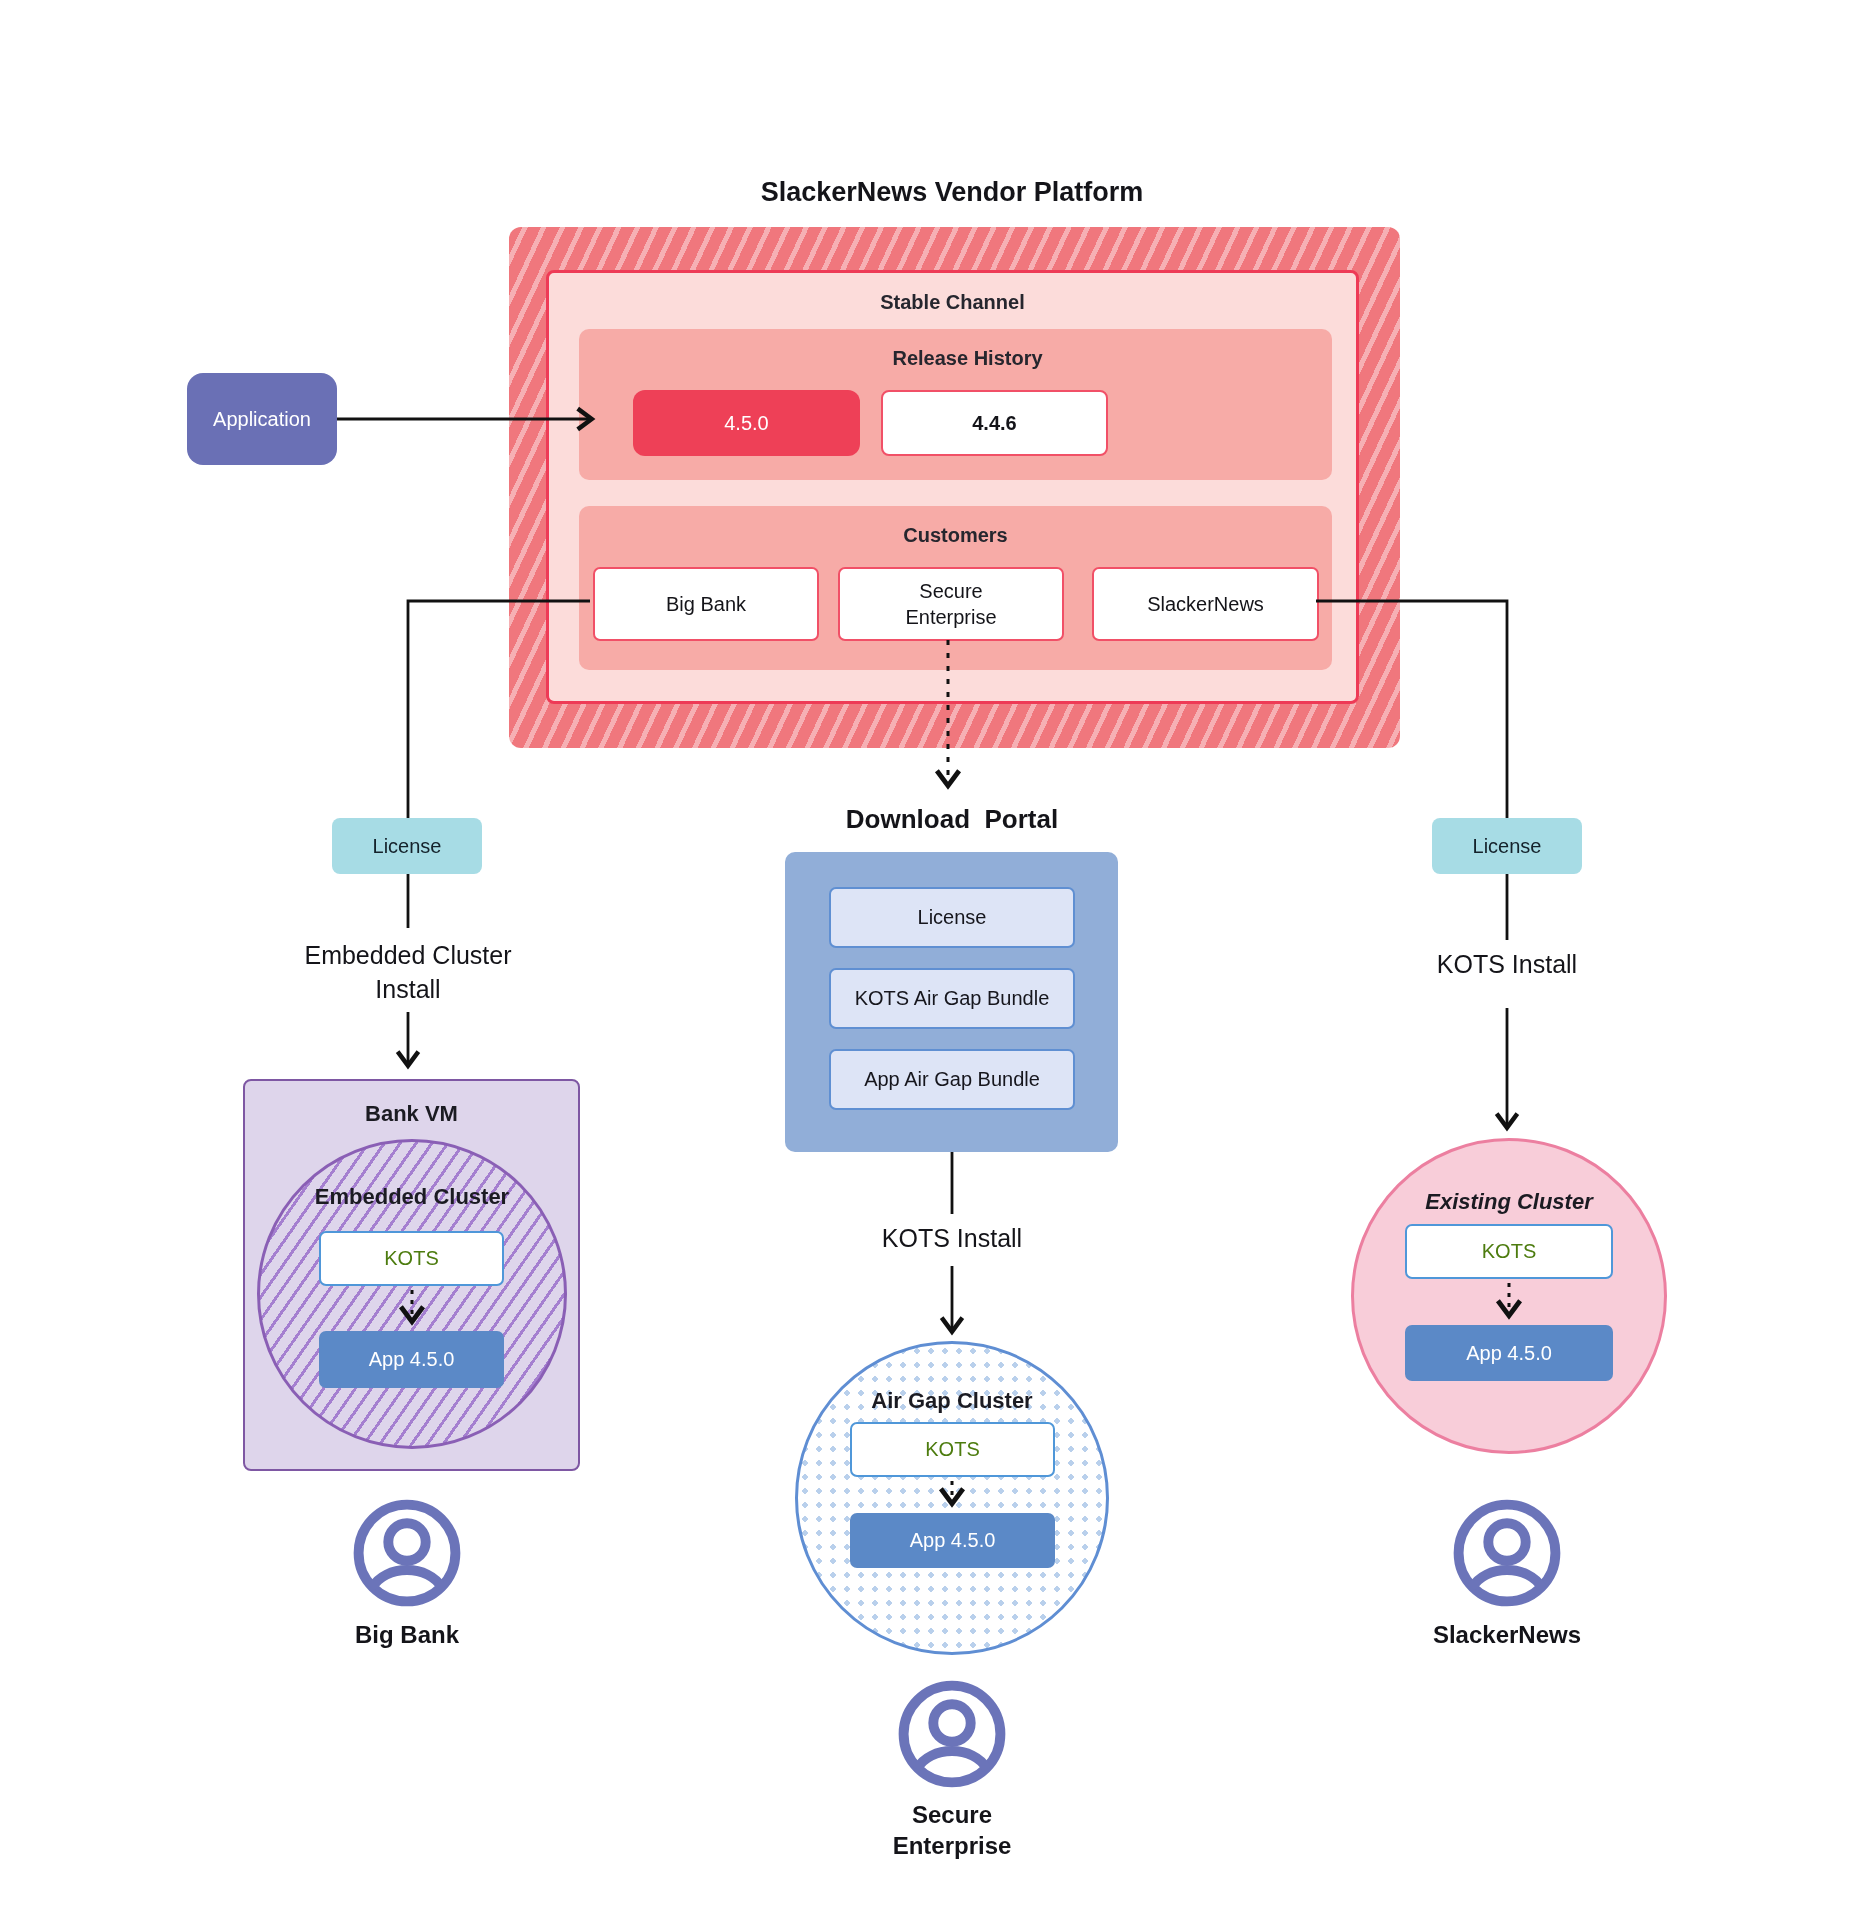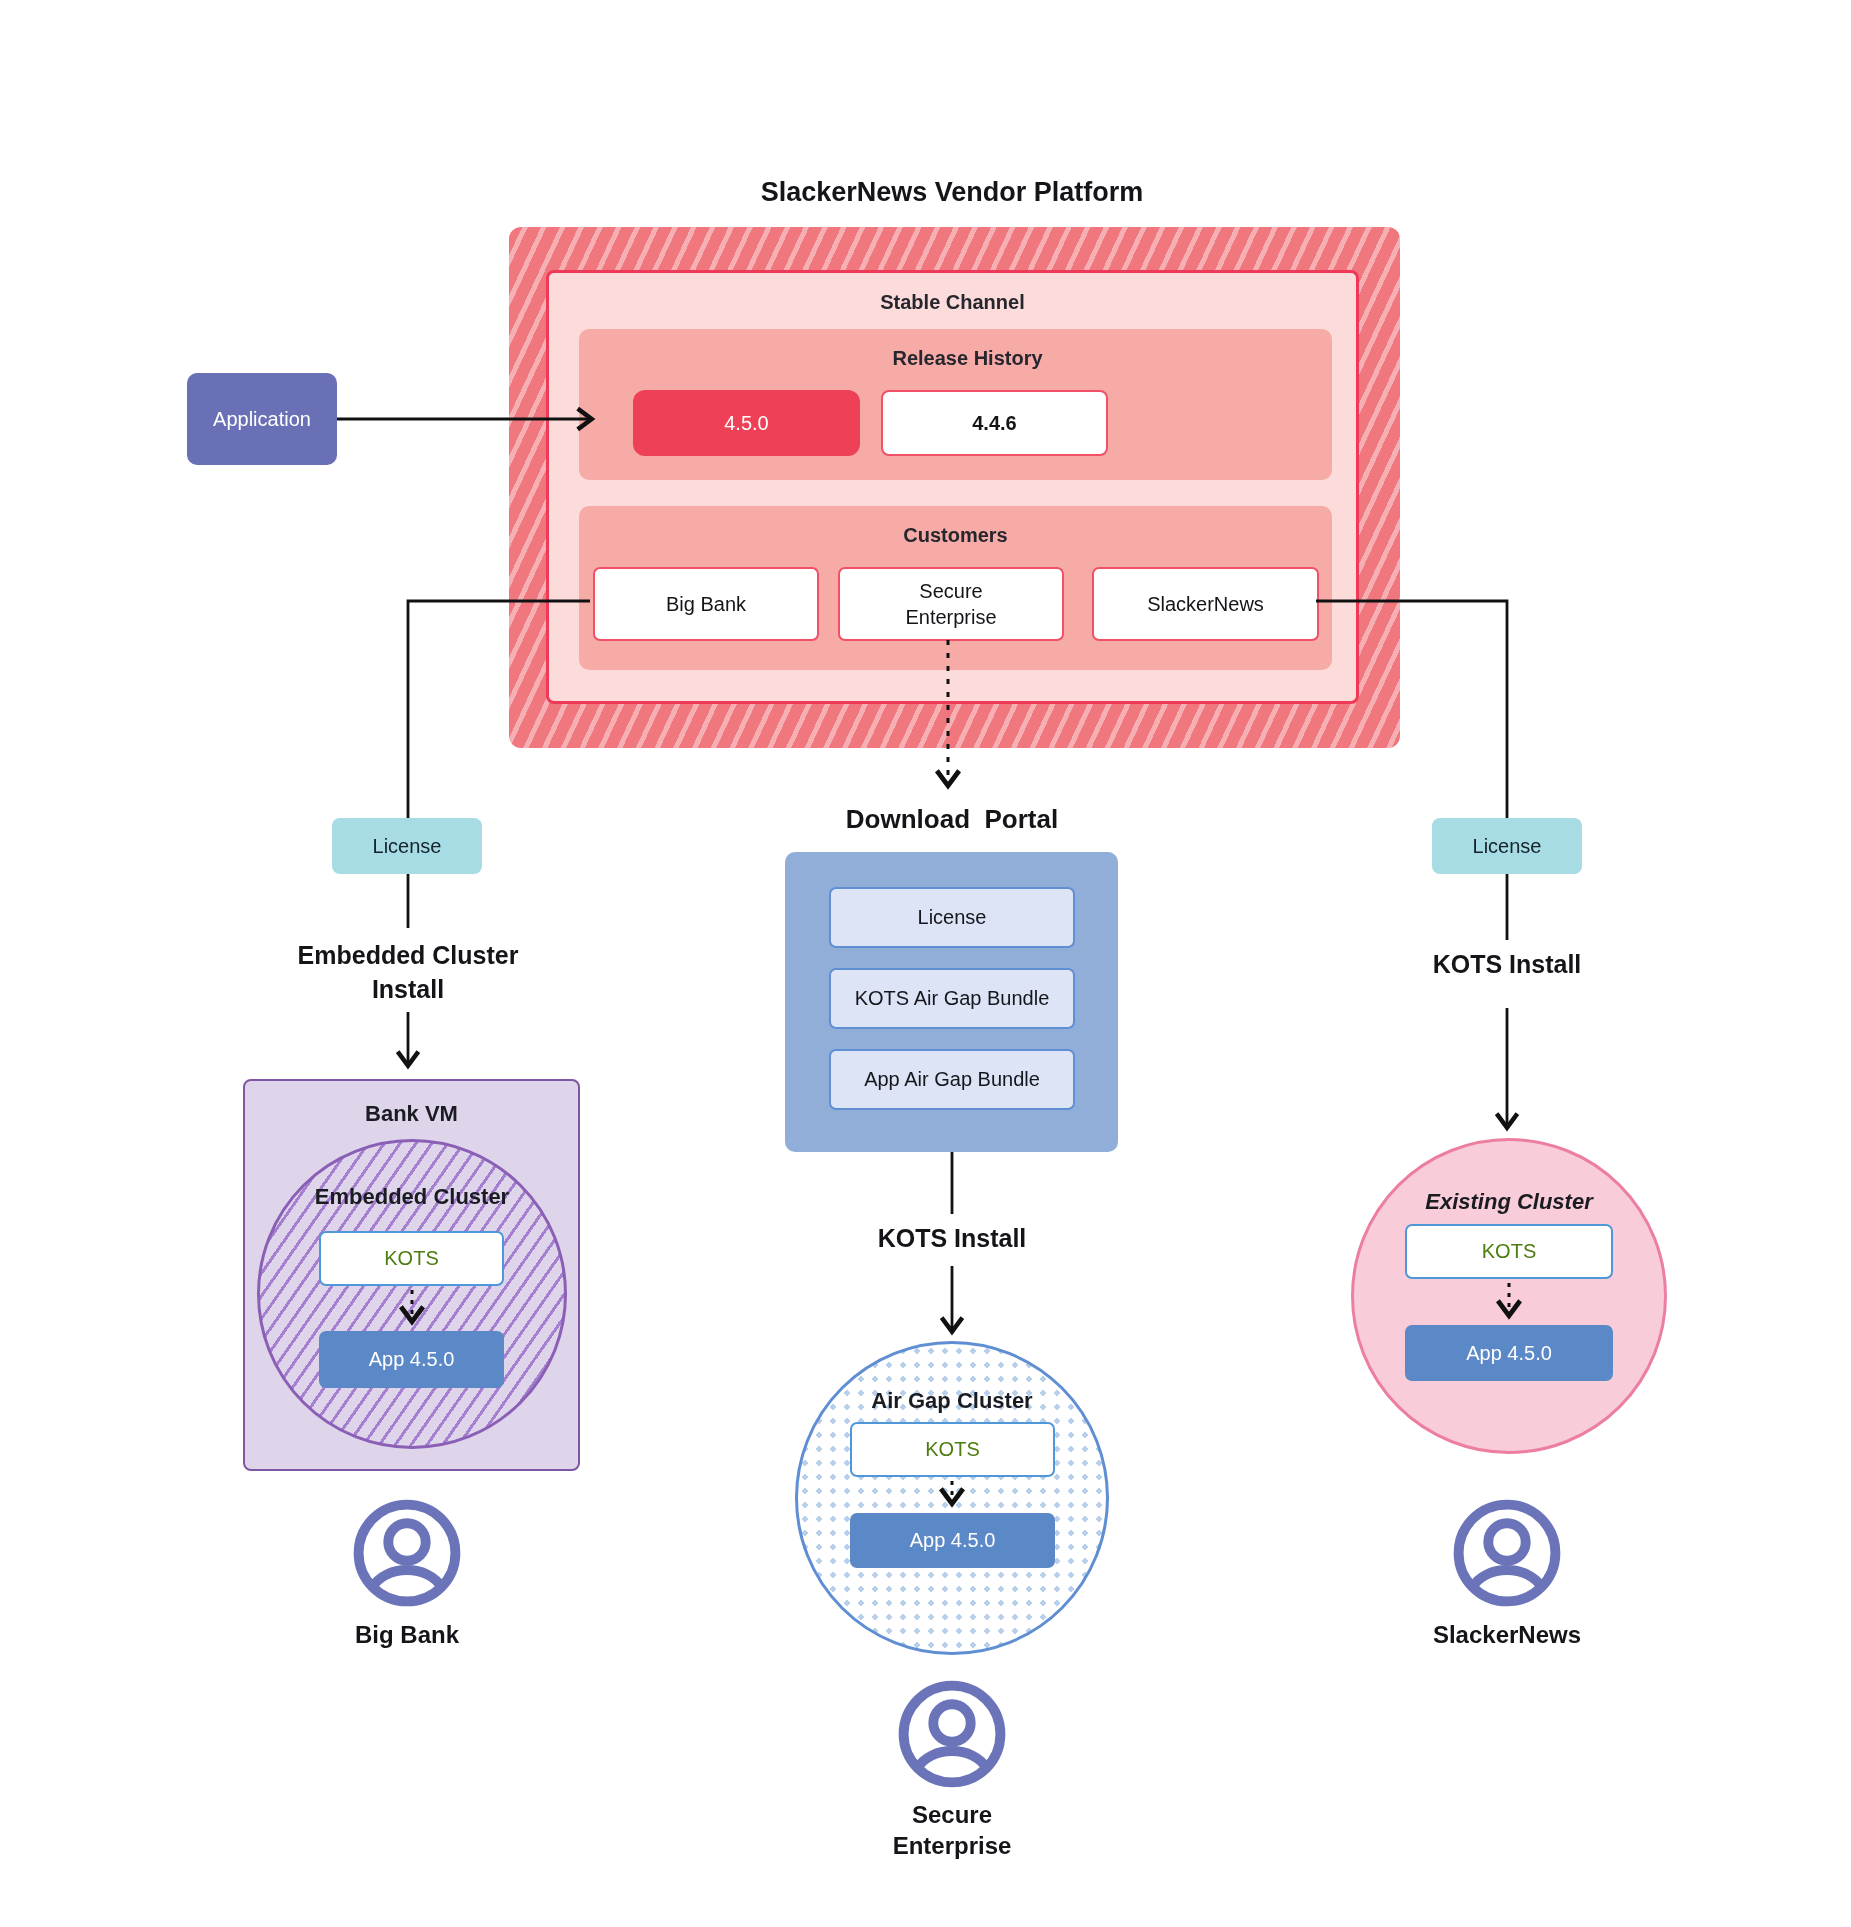--- a/index.html
+++ b/index.html
@@ -20,23 +20,23 @@
   .abs{position:absolute;box-sizing:border-box;}
   .center-text{display:flex;align-items:center;justify-content:center;text-align:center;}
   .diagram-title{font-size:27px;font-weight:600;color:#141419;}
   .section-label{font-size:20px;font-weight:600;color:#26262e;}
   .hatch-box{background:repeating-linear-gradient(115deg, var(--hatch-base) 0 12px, var(--hatch-stripe) 12px 17px);border-radius:12px;}
   .stable-box{background:var(--pink-light);border:3px solid var(--stable-border);border-radius:8px;}
   .salmon-box{background:var(--pink-mid);border-radius:10px;}
   .release-current{background:var(--red-accent);border-radius:12px;color:#fff;font-size:20px;}
   .release-prev{background:#fff;border:2px solid var(--red-border);border-radius:8px;color:#141419;font-size:20px;}
   .customer-box{background:#fff;border:2px solid var(--red-border);border-radius:7px;color:#141419;font-size:20px;line-height:1.3;}
-  .app-source{background:var(--indigo);border-radius:10px;color:#fff;font-size:20px;}
+  .app-source{background:var(--indigo);border-radius:16px;color:#fff;font-size:20px;}
   .license-box{background:var(--teal);border-radius:8px;color:#14222b;font-size:20px;}
-  .install-label{font-size:25px;font-weight:700;color:#141419;line-height:1.35;}
+  .install-label{font-size:25px;font-weight:400;color:#141419;line-height:1.35;}
   .vm-box{background:var(--purple-fill);border:2px solid var(--purple-border);border-radius:8px;}
   .purple-circle{border:3px solid #8a5fb5;border-radius:50%;
     background-color:var(--purple-fill);
     background-image:repeating-linear-gradient(125deg, rgba(165,127,208,0) 0 10px, var(--purple-hatch) 10px 13px);}
   .cluster-label{font-size:22px;font-weight:600;color:#1b1b22;}
   .kots-box{background:#fff;border:2.5px solid var(--blue-border);border-radius:7px;color:#4d7c0f;font-size:20px;}
   .app-box{background:var(--blue-box);border-radius:7px;color:#fff;font-size:20px;}
   .portal-box{background:var(--portal-fill);border-radius:10px;}
   .portal-item{background:var(--portal-item-fill);border:2px solid var(--portal-item-border);border-radius:7px;color:#16161d;font-size:20px;}
   .portal-title{font-size:26px;font-weight:600;color:#141419;white-space:pre;}

